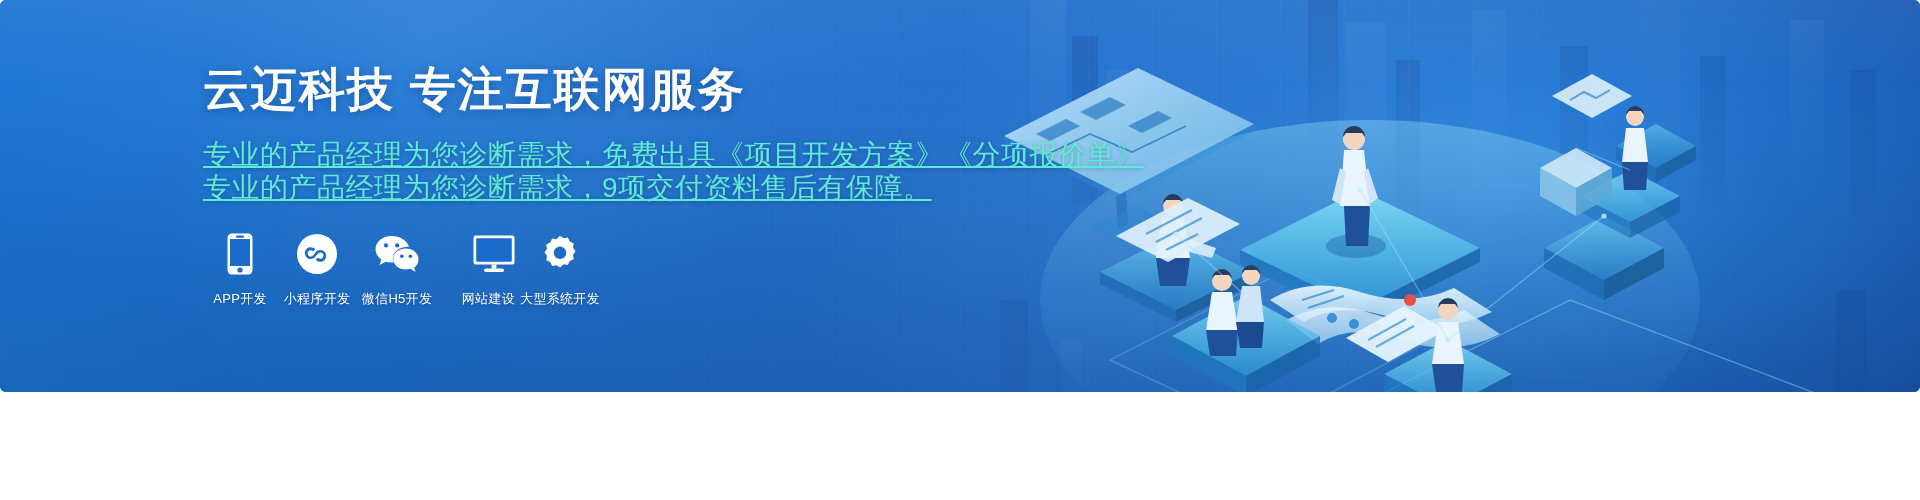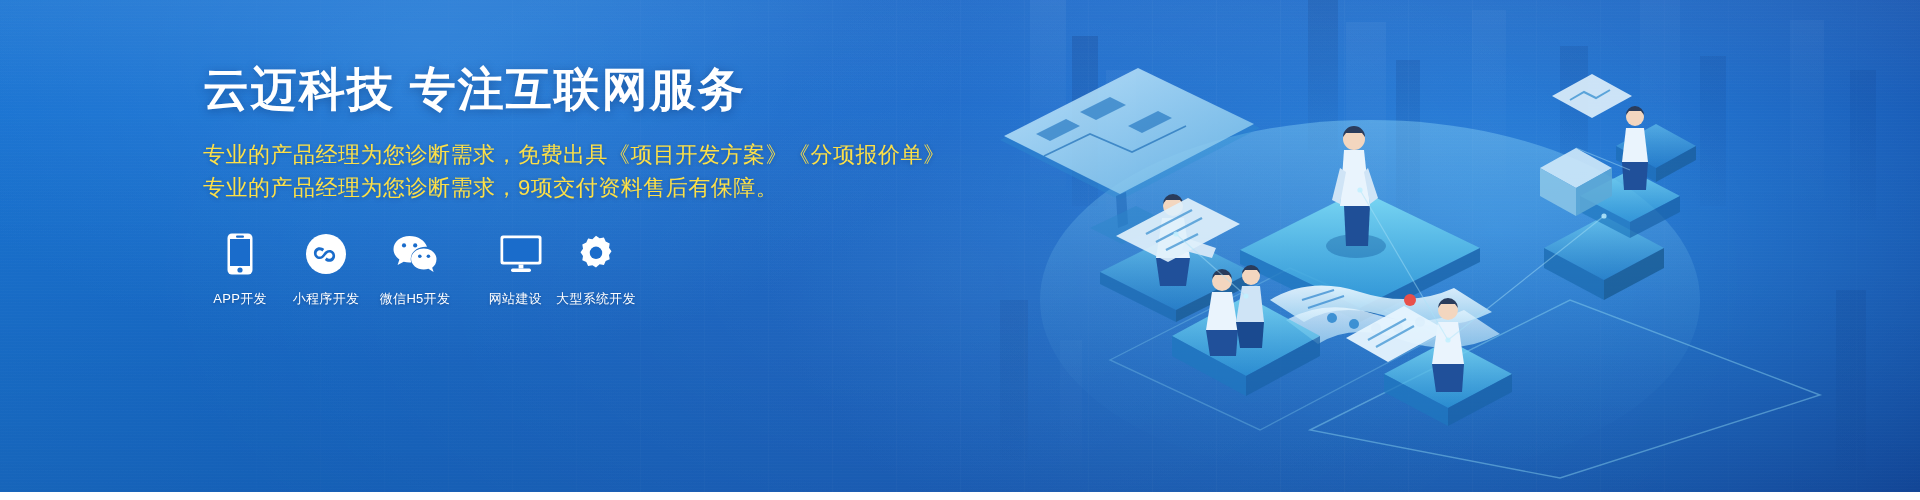--- a/index.html
+++ b/index.html
@@ -1,22 +1,23 @@
 <!DOCTYPE html>
 <html><head>
 <meta charset="utf-8">
 <style>
   html,body{margin:0;padding:0;}
   body{
     width:1920px;height:500px;overflow:hidden;
     font-family:"Liberation Sans","DejaVu Sans",sans-serif;
   }
   .banner{
-    position:relative;width:1920px;height:492px;overflow:hidden;
+    position:relative;width:1920px;height:392px;overflow:hidden;
     background:#1464c8;
+    border-radius:6px;
   }
   
   .bg-base{
     position:absolute;inset:0;
     background:
       radial-gradient(1200px 700px at 78% 46%, #2b86e0 0%, rgba(43,134,224,0) 62%),
       radial-gradient(900px 520px at 22% 10%, #2a7fd8 0%, rgba(42,127,216,0) 60%),
       linear-gradient(112deg,#1a74d2 0%,#1668c9 28%,#1560c3 52%,#124fae 78%,#0f429b 100%);
   }
   .bg-vignette{
@@ -44,29 +45,30 @@
   .content{position:absolute;left:203px;top:66px;width:700px;}
   .headline{
     margin:0;
     font-size:46px;line-height:1.0;font-weight:bold;color:#ffffff;
     letter-spacing:2px;
     text-shadow:0 2px 10px rgba(4,32,82,.35);
     white-space:nowrap;
   }
   .subtitle{margin:0;padding-top:26px;}
   .sub-line{
-    font-size:22px;line-height:33px;color:#fde047;font-weight:normal;
+    font-size:28px;line-height:33px;color:#5eead4;font-weight:normal;
     letter-spacing:.5px;white-space:nowrap;
     text-shadow:0 1px 4px rgba(5,35,88,.3);
+    text-decoration:underline;
   }
 
   
   .services{
     position:absolute;left:203px;top:232px;
-    display:flex;align-items:flex-end;gap:11px;
+    display:flex;align-items:flex-end;gap:2px;
   }
   .service{
     width:72px;display:flex;flex-direction:column;align-items:center;gap:0;
   }
   .service .ico{
     height:44px;display:flex;align-items:center;justify-content:center;
     margin-bottom:14px;
   }
   .service .ico svg{display:block;}
   .service .cap{

